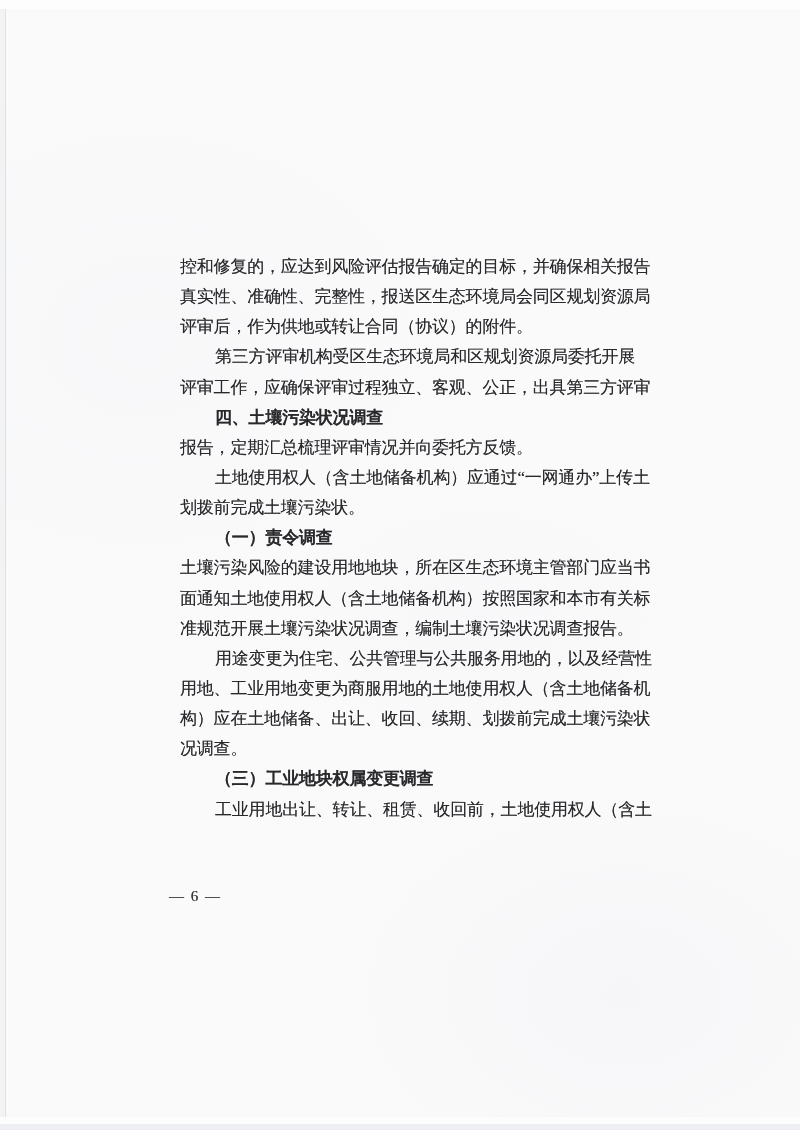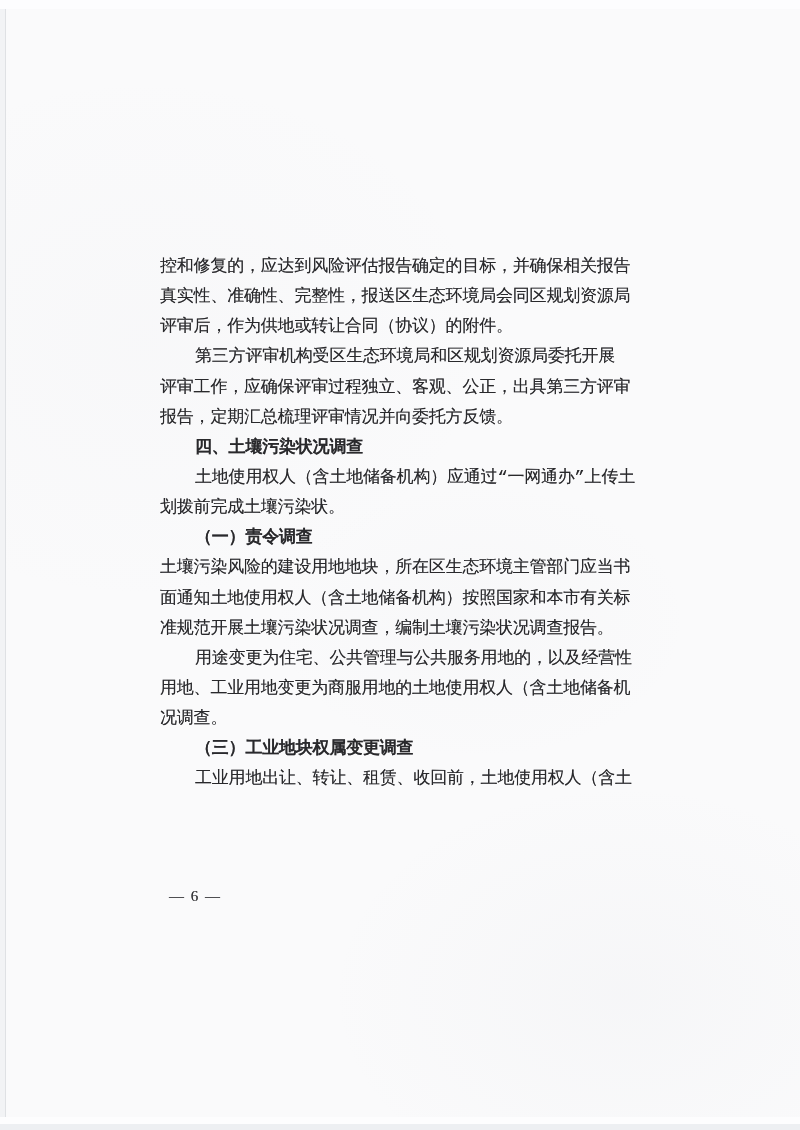--- a/index.html
+++ b/index.html
@@ -28,27 +28,26 @@
   .edge-bottom-light{
     position:absolute;left:0;top:1117px;width:800px;height:7px;
     background:#fdfdfe;
   }
   .edge-bottom-gray{
     position:absolute;left:0;top:1124px;width:800px;height:6px;
     background:#edeff2;
   }
   
   .doc{
-    position:absolute;left:160px;top:252px;width:478px;
+    position:absolute;left:180px;top:252px;width:478px;
     color:#29292c;
     font-size:17px;
     letter-spacing:-0.2px;
     line-height:30.15px;
     text-shadow:0 0 0.6px rgba(45,45,50,0.55);
-    font-family:Liberation Mono, monospace;
   }
   .line{white-space:nowrap;height:30.15px;}
   .line.indent{padding-left:35px;}
   .line.heading{font-weight:700;}
   .page-number{
     position:absolute;left:169px;top:884px;
     color:#2e2e31;font-size:15px;letter-spacing:1.5px;
     line-height:24px;
     text-shadow:0 0 0.5px rgba(45,45,50,0.5);
   }
@@ -61,28 +60,29 @@
 <div class="edge-top"></div>
 <div class="edge-bottom-light"></div>
 <div class="edge-bottom-gray"></div>
 
 <div class="doc" id="doc-lines">
     <div class="line">控和修复的，应达到风险评估报告确定的目标，并确保相关报告</div>
     <div class="line">真实性、准确性、完整性，报送区生态环境局会同区规划资源局</div>
     <div class="line">评审后，作为供地或转让合同（协议）的附件。</div>
     <div class="line indent">第三方评审机构受区生态环境局和区规划资源局委托开展</div>
     <div class="line">评审工作，应确保评审过程独立、客观、公正，出具第三方评审</div>
+    <div class="line indent heading">四、土壤污染状况调查</div>
     <div class="line">报告，定期汇总梳理评审情况并向委托方反馈。</div>
-    <div class="line indent heading">四、土壤污染状况调查</div>
     <div class="line indent">土地使用权人（含土地储备机构）应通过“一网通办”上传土</div>
     <div class="line">划拨前完成土壤污染状。</div>
     <div class="line indent heading">（一）责令调查</div>
     <div class="line">土壤污染风险的建设用地地块，所在区生态环境主管部门应当书</div>
     <div class="line">面通知土地使用权人（含土地储备机构）按照国家和本市有关标</div>
     <div class="line">准规范开展土壤污染状况调查，编制土壤污染状况调查报告。</div>
     <div class="line indent">用途变更为住宅、公共管理与公共服务用地的，以及经营性</div>
     <div class="line">用地、工业用地变更为商服用地的土地使用权人（含土地储备机</div>
+    <div class="line">构）应在土地储备、出让、收回、续期、划拨前完成土壤污染状</div>
     <div class="line">况调查。</div>
     <div class="line indent heading">（三）工业地块权属变更调查</div>
     <div class="line indent">工业用地出让、转让、租赁、收回前，土地使用权人（含土</div>
   </div>
 
 <div class="page-number">— 6 —</div>
 
 </body></html>

